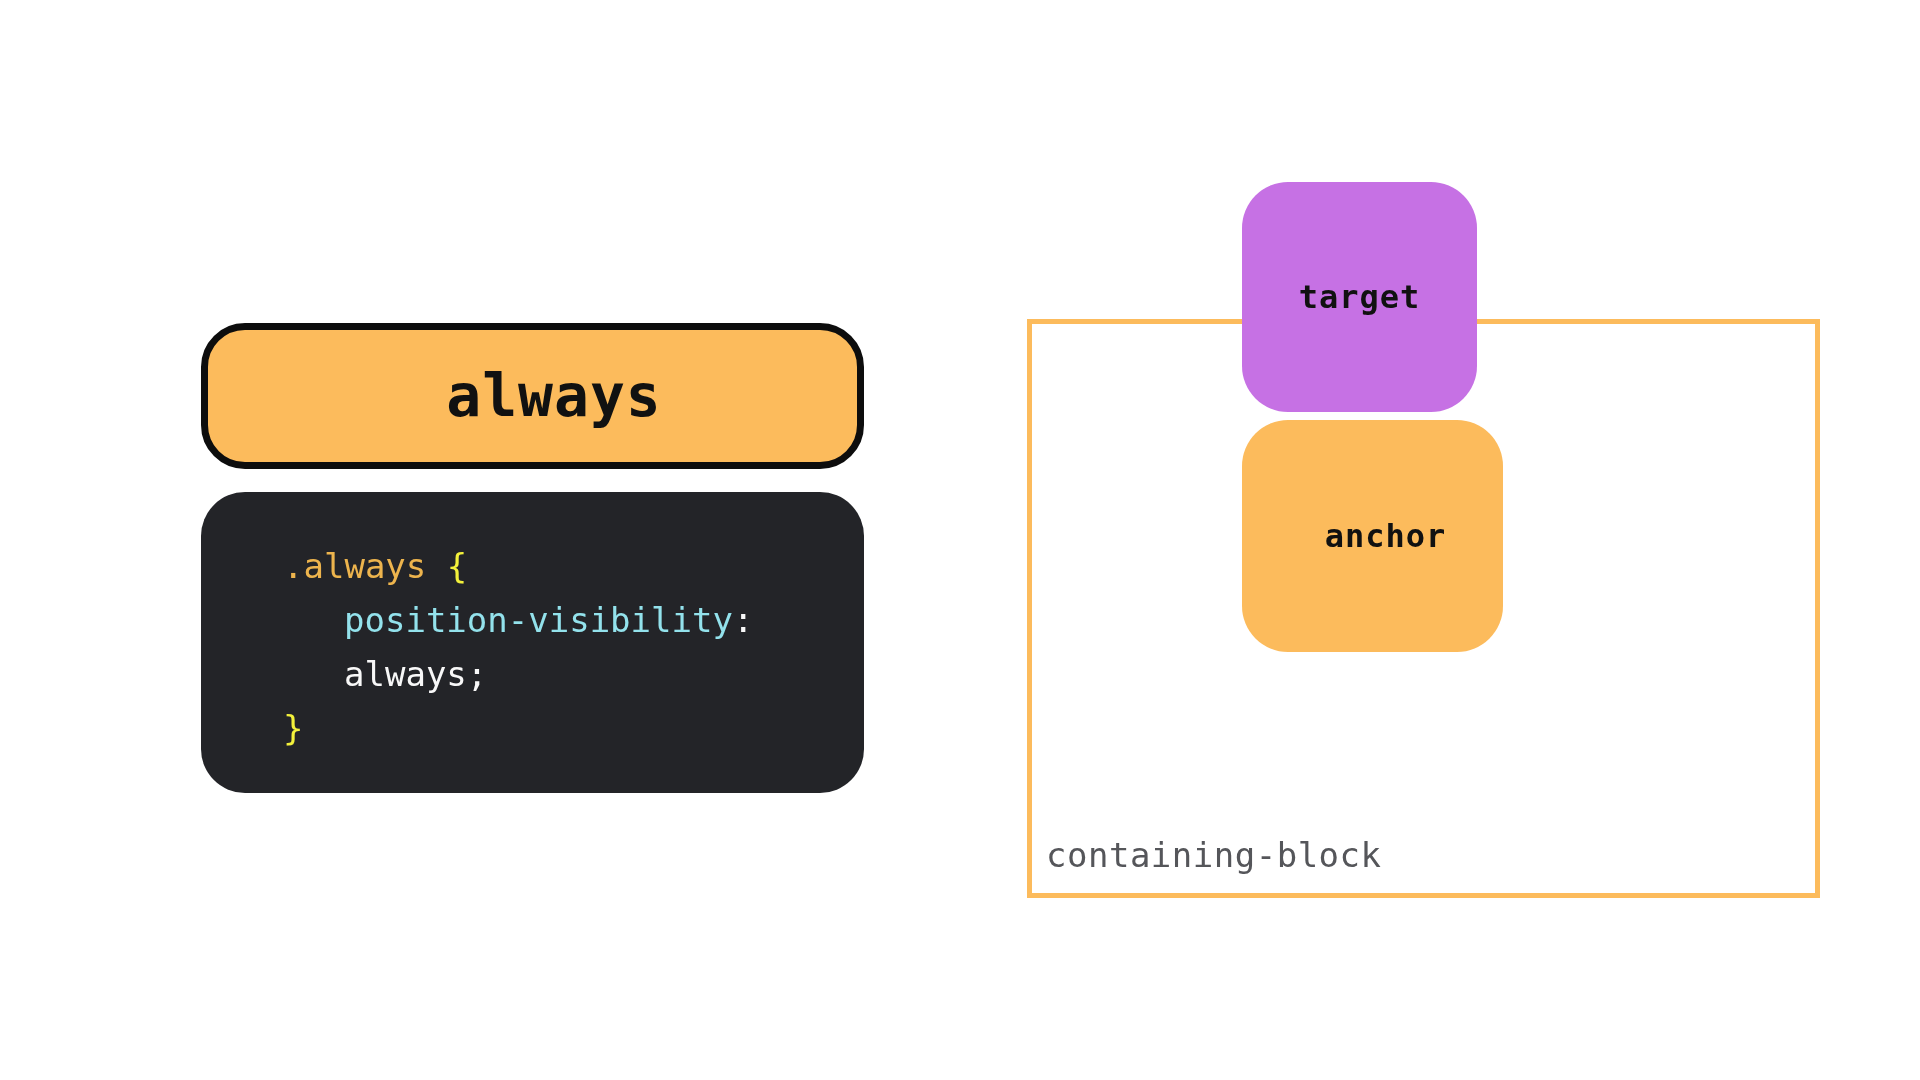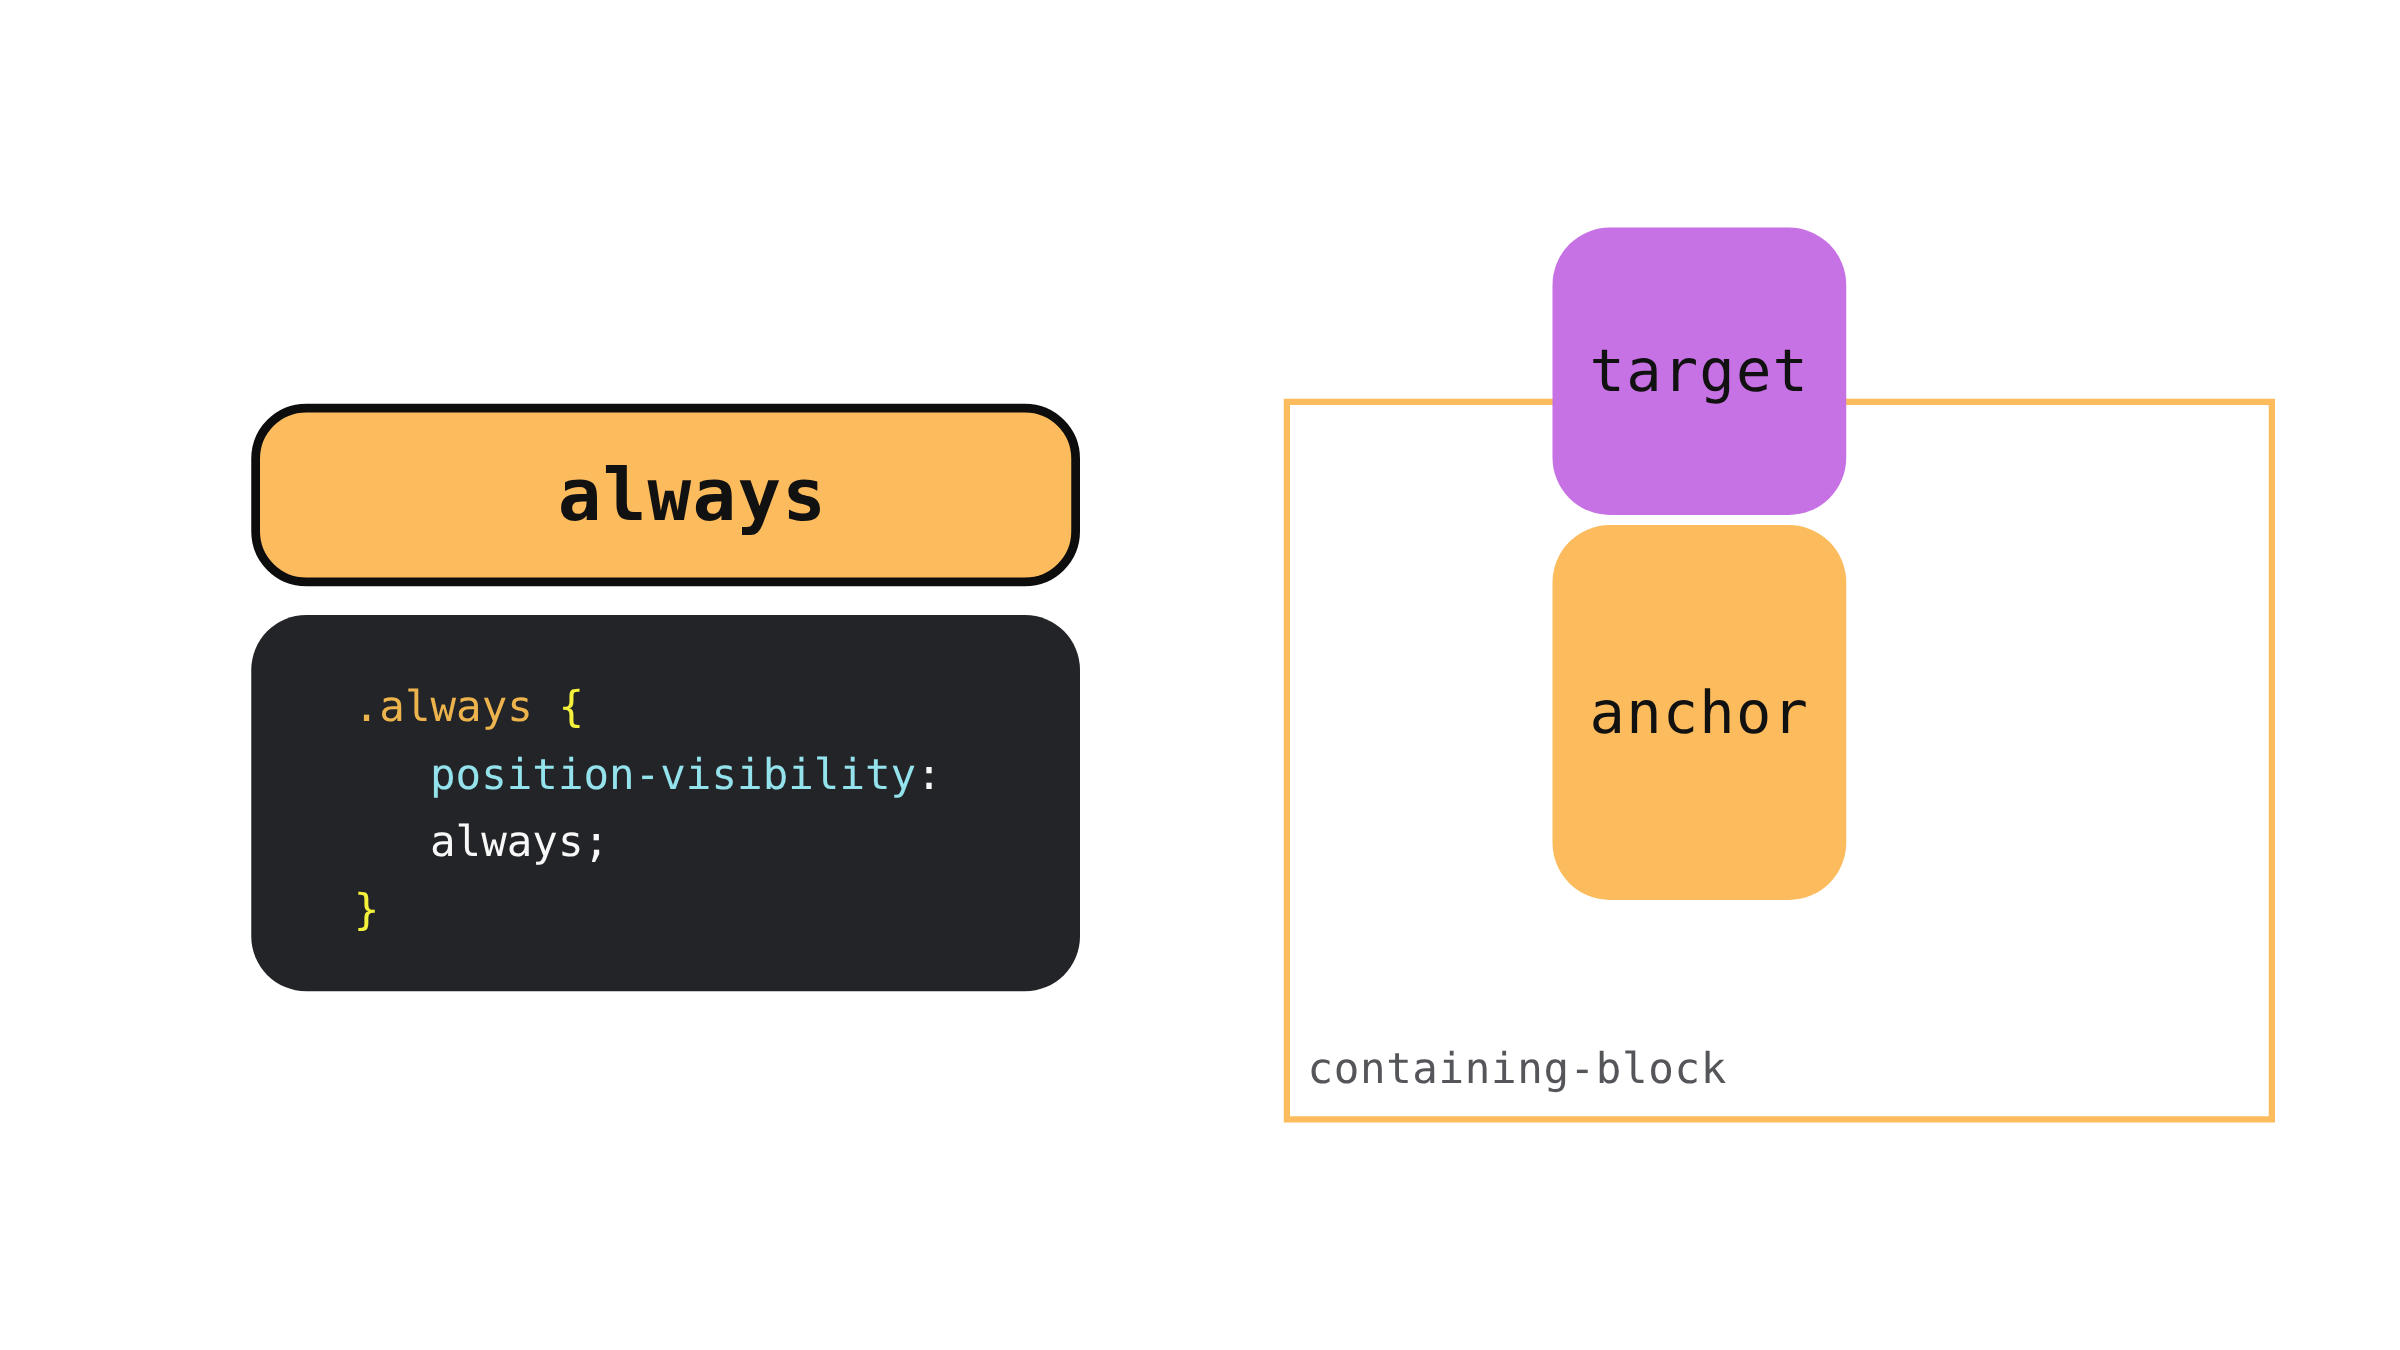--- a/index.html
+++ b/index.html
@@ -95,26 +95,27 @@
   }
   .target-box {
     left: 1242px;
     top: 182px;
     height: 230px;
     background: #C671E4;
   }
   .anchor-box {
     left: 1242px;
     top: 420px;
-    height: 300px;
+    height: 232px;
     background: #FCBB5C;
+    padding-left: 26px;
   }
   .box-label {
-    font-size: 47px;
-    font-weight: 400;
+    font-size: 32px;
+    font-weight: 700;
     color: #111111;
     letter-spacing: 1px;
   }
 </style>
 </head>
 <body>
 
 <div id="canvas">
 
   <div class="value-pill">

